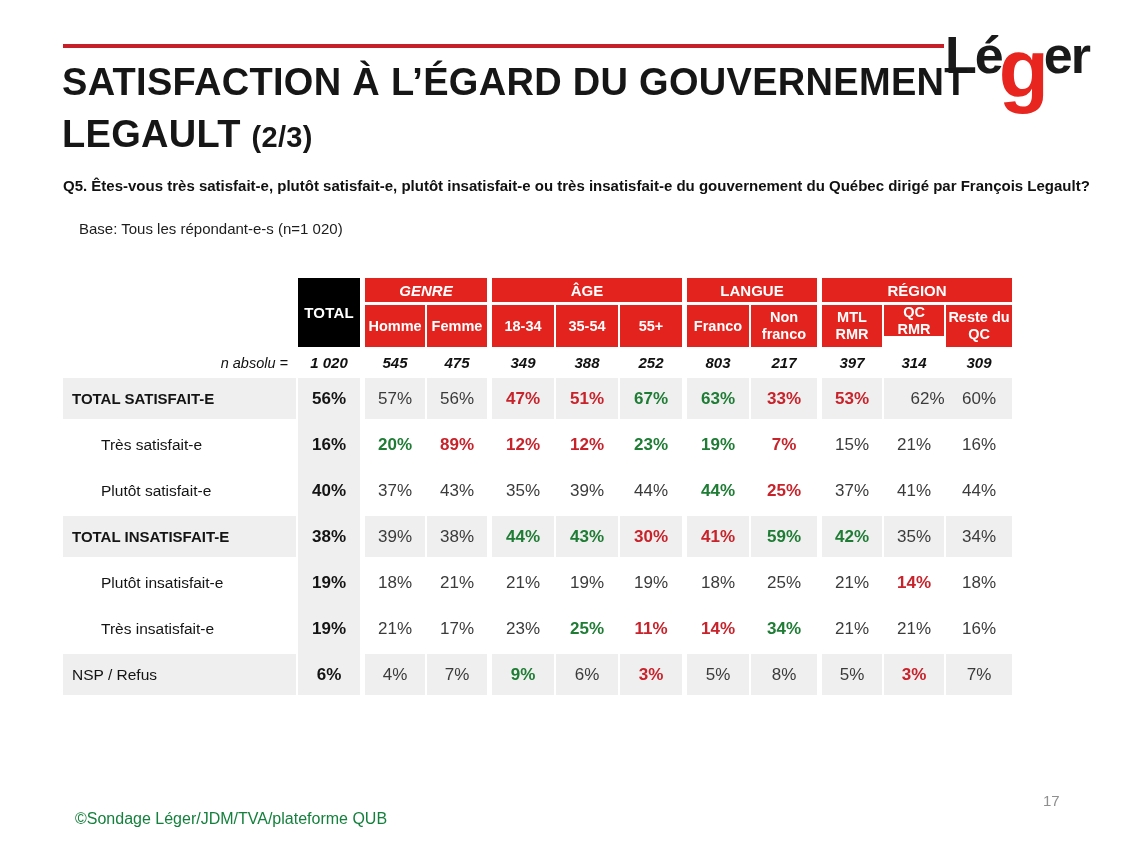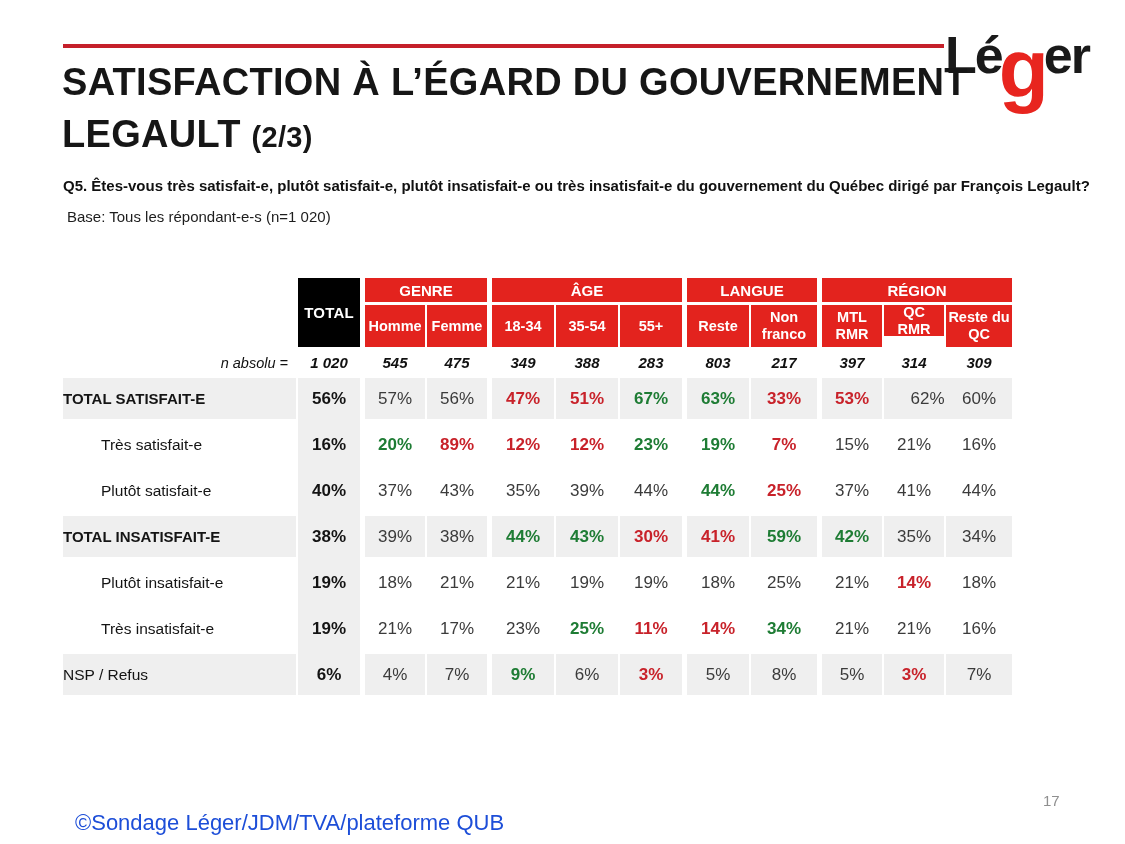--- a/index.html
+++ b/index.html
@@ -18,48 +18,48 @@
   .top-rule{position:absolute;left:63px;top:44px;width:881px;height:4px;background:var(--rule-red);}
   .logo{position:absolute;top:22px;right:36px;font-weight:700;letter-spacing:-2px;white-space:nowrap;}
   .logo .lg-blk{font-size:52px;color:#1a1a1a;}
   .logo .lg-g{font-size:82px;color:#e8251f;display:inline-block;vertical-align:-24px;margin:0 -3px;}
   .page-title{
     position:absolute;left:62px;top:56px;margin:0;font-size:38px;line-height:1.38;
     font-weight:700;color:var(--ink);letter-spacing:0.3px;white-space:nowrap;
   }
   .page-title .suffix{font-size:29px;}
   .question{position:absolute;left:63px;top:177px;margin:0;font-size:15px;font-weight:700;white-space:nowrap;color:#111;}
-  .base{position:absolute;left:63px;top:204px;margin:4px;font-size:15px;color:#1d1d1d;}
+  .base{position:absolute;left:63px;top:204px;margin:16px;font-size:15px;color:#1d1d1d;}
   .tbl{position:absolute;left:63px;top:278px;width:949px;height:418px;}
   .tbl *{box-sizing:border-box;}
   .abs{position:absolute;}
   .hdr-group{
     background:var(--red);color:#fff;font-weight:700;font-size:15px;
     display:flex;align-items:center;justify-content:center;line-height:1;
   }
   .hdr-cell{
     background:var(--red);color:#fff;font-weight:700;font-size:14.5px;text-align:center;
     display:flex;align-items:center;justify-content:center;line-height:1.15;padding:0 2px;
   }
   .total-box{
     background:#000;color:#fff;font-weight:700;font-size:15px;
     display:flex;align-items:center;justify-content:center;letter-spacing:0.2px;
   }
   .n-label{font-style:italic;font-size:14.5px;text-align:right;line-height:26px;color:#111;}
   .n-val{font-style:italic;font-weight:700;font-size:15px;text-align:center;line-height:26px;color:#111;}
   .band{background:var(--shade);}
-  .row-label{font-size:15.5px;line-height:41px;color:#141414;white-space:nowrap;}
+  .row-label{font-size:15.5px;line-height:41px;padding-left:9px;color:#141414;white-space:nowrap;}
   .row-label.bold{font-weight:700;font-size:15px;}
   .row-label.indent{padding-left:38px;}
   .cell{font-size:17px;text-align:center;line-height:41px;color:#3b3b3b;}
   .cell.shade{background:var(--shade);}
   .cell.t{font-weight:700;color:#141414;}
   .cell.g{color:var(--green);font-weight:700;}
   .cell.r{color:var(--valred);font-weight:700;}
-  .footer-src{position:absolute;left:75px;top:810px;font-size:22px;color:#1d4ed8;}
+  .footer-src{position:absolute;left:75px;top:810px;font-size:16px;color:#15803d;}
   .page-num{position:absolute;left:1043px;top:792px;font-size:15px;color:#8f8f8f;}
 </style>
 </head>
 <body>
 
 <div class="slide">
   <div class="top-rule"></div>
 
   <div class="logo">
     <span class="lg-blk">Lé</span><span class="lg-g">g</span><span class="lg-blk">er</span>
@@ -69,41 +69,41 @@
     <span>SATISFACTION À L’ÉGARD DU GOUVERNEMENT</span><br>
     <span>LEGAULT</span>
     <span class="suffix">(2/3)</span>
   </h1>
 
   <p class="question">Q5. Êtes-vous très satisfait-e, plutôt satisfait-e, plutôt insatisfait-e ou très insatisfait-e du gouvernement du Québec dirigé par François Legault?</p>
   <p class="base">Base: Tous les répondant-e-s (n=1 020)</p>
 
   <div class="tbl" id="tbl">
       <div class="abs total-box" style="left: 235px; top: 0px; width: 62px; height: 69px;">TOTAL</div>
-      <div class="abs hdr-group" style="left: 302px; top: 0px; width: 122px; height: 24px;">GENRE</div>
+      <div class="abs hdr-group" style="left: 302px; top: 0px; width: 122px; height: 24px; font-style: italic;">GENRE</div>
       <div class="abs hdr-cell" style="left: 302px; top: 27px; width: 60px; height: 42px;">Homme</div>
       <div class="abs hdr-cell" style="left: 364px; top: 27px; width: 60px; height: 42px;">Femme</div>
       <div class="abs hdr-group" style="left: 429px; top: 0px; width: 190px; height: 24px;">ÂGE</div>
       <div class="abs hdr-cell" style="left: 429px; top: 27px; width: 62px; height: 42px;">18-34</div>
       <div class="abs hdr-cell" style="left: 493px; top: 27px; width: 62px; height: 42px;">35-54</div>
       <div class="abs hdr-cell" style="left: 557px; top: 27px; width: 62px; height: 42px;">55+</div>
       <div class="abs hdr-group" style="left: 624px; top: 0px; width: 130px; height: 24px;">LANGUE</div>
-      <div class="abs hdr-cell" style="left: 624px; top: 27px; width: 62px; height: 42px;">Reste</div>
+      <div class="abs hdr-cell" style="left: 624px; top: 27px; width: 62px; height: 42px;">Franco</div>
       <div class="abs hdr-cell" style="left: 688px; top: 27px; width: 66px; height: 42px;">Non franco</div>
       <div class="abs hdr-group" style="left: 759px; top: 0px; width: 190px; height: 24px;">RÉGION</div>
       <div class="abs hdr-cell" style="left: 759px; top: 27px; width: 60px; height: 42px;">MTL RMR</div>
       <div class="abs hdr-cell" style="left: 821px; top: 27px; width: 60px; height: 31px;">QC RMR</div>
       <div class="abs hdr-cell" style="left: 883px; top: 27px; width: 66px; height: 42px;">Reste du QC</div>
       <div class="abs n-label" style="left: 40px; top: 72px; width: 185px; height: 26px;">n absolu =</div>
       <div class="abs n-val" style="left: 235px; top: 72px; width: 62px; height: 26px;">1 020</div>
       <div class="abs n-val" style="left: 302px; top: 72px; width: 60px; height: 26px;">545</div>
       <div class="abs n-val" style="left: 364px; top: 72px; width: 60px; height: 26px;">475</div>
       <div class="abs n-val" style="left: 429px; top: 72px; width: 62px; height: 26px;">349</div>
       <div class="abs n-val" style="left: 493px; top: 72px; width: 62px; height: 26px;">388</div>
-      <div class="abs n-val" style="left: 557px; top: 72px; width: 62px; height: 26px;">283</div>
+      <div class="abs n-val" style="left: 557px; top: 72px; width: 62px; height: 26px;">252</div>
       <div class="abs n-val" style="left: 624px; top: 72px; width: 62px; height: 26px;">803</div>
       <div class="abs n-val" style="left: 688px; top: 72px; width: 66px; height: 26px;">217</div>
       <div class="abs n-val" style="left: 759px; top: 72px; width: 60px; height: 26px;">397</div>
       <div class="abs n-val" style="left: 821px; top: 72px; width: 60px; height: 26px;">314</div>
       <div class="abs n-val" style="left: 883px; top: 72px; width: 66px; height: 26px;">309</div>
       <div class="abs band" style="left: 235px; top: 100px; width: 62px; height: 317px;"></div>
       <div class="abs row-label bold band" style="left: 0px; top: 100px; width: 233px; height: 41px;">TOTAL SATISFAIT-E</div>
       <div class="abs cell t shade" style="left: 235px; top: 100px; width: 62px; height: 41px;">56%</div>
       <div class="abs cell shade" style="left: 302px; top: 100px; width: 60px; height: 41px;">57%</div>
       <div class="abs cell shade" style="left: 364px; top: 100px; width: 60px; height: 41px;">56%</div>

